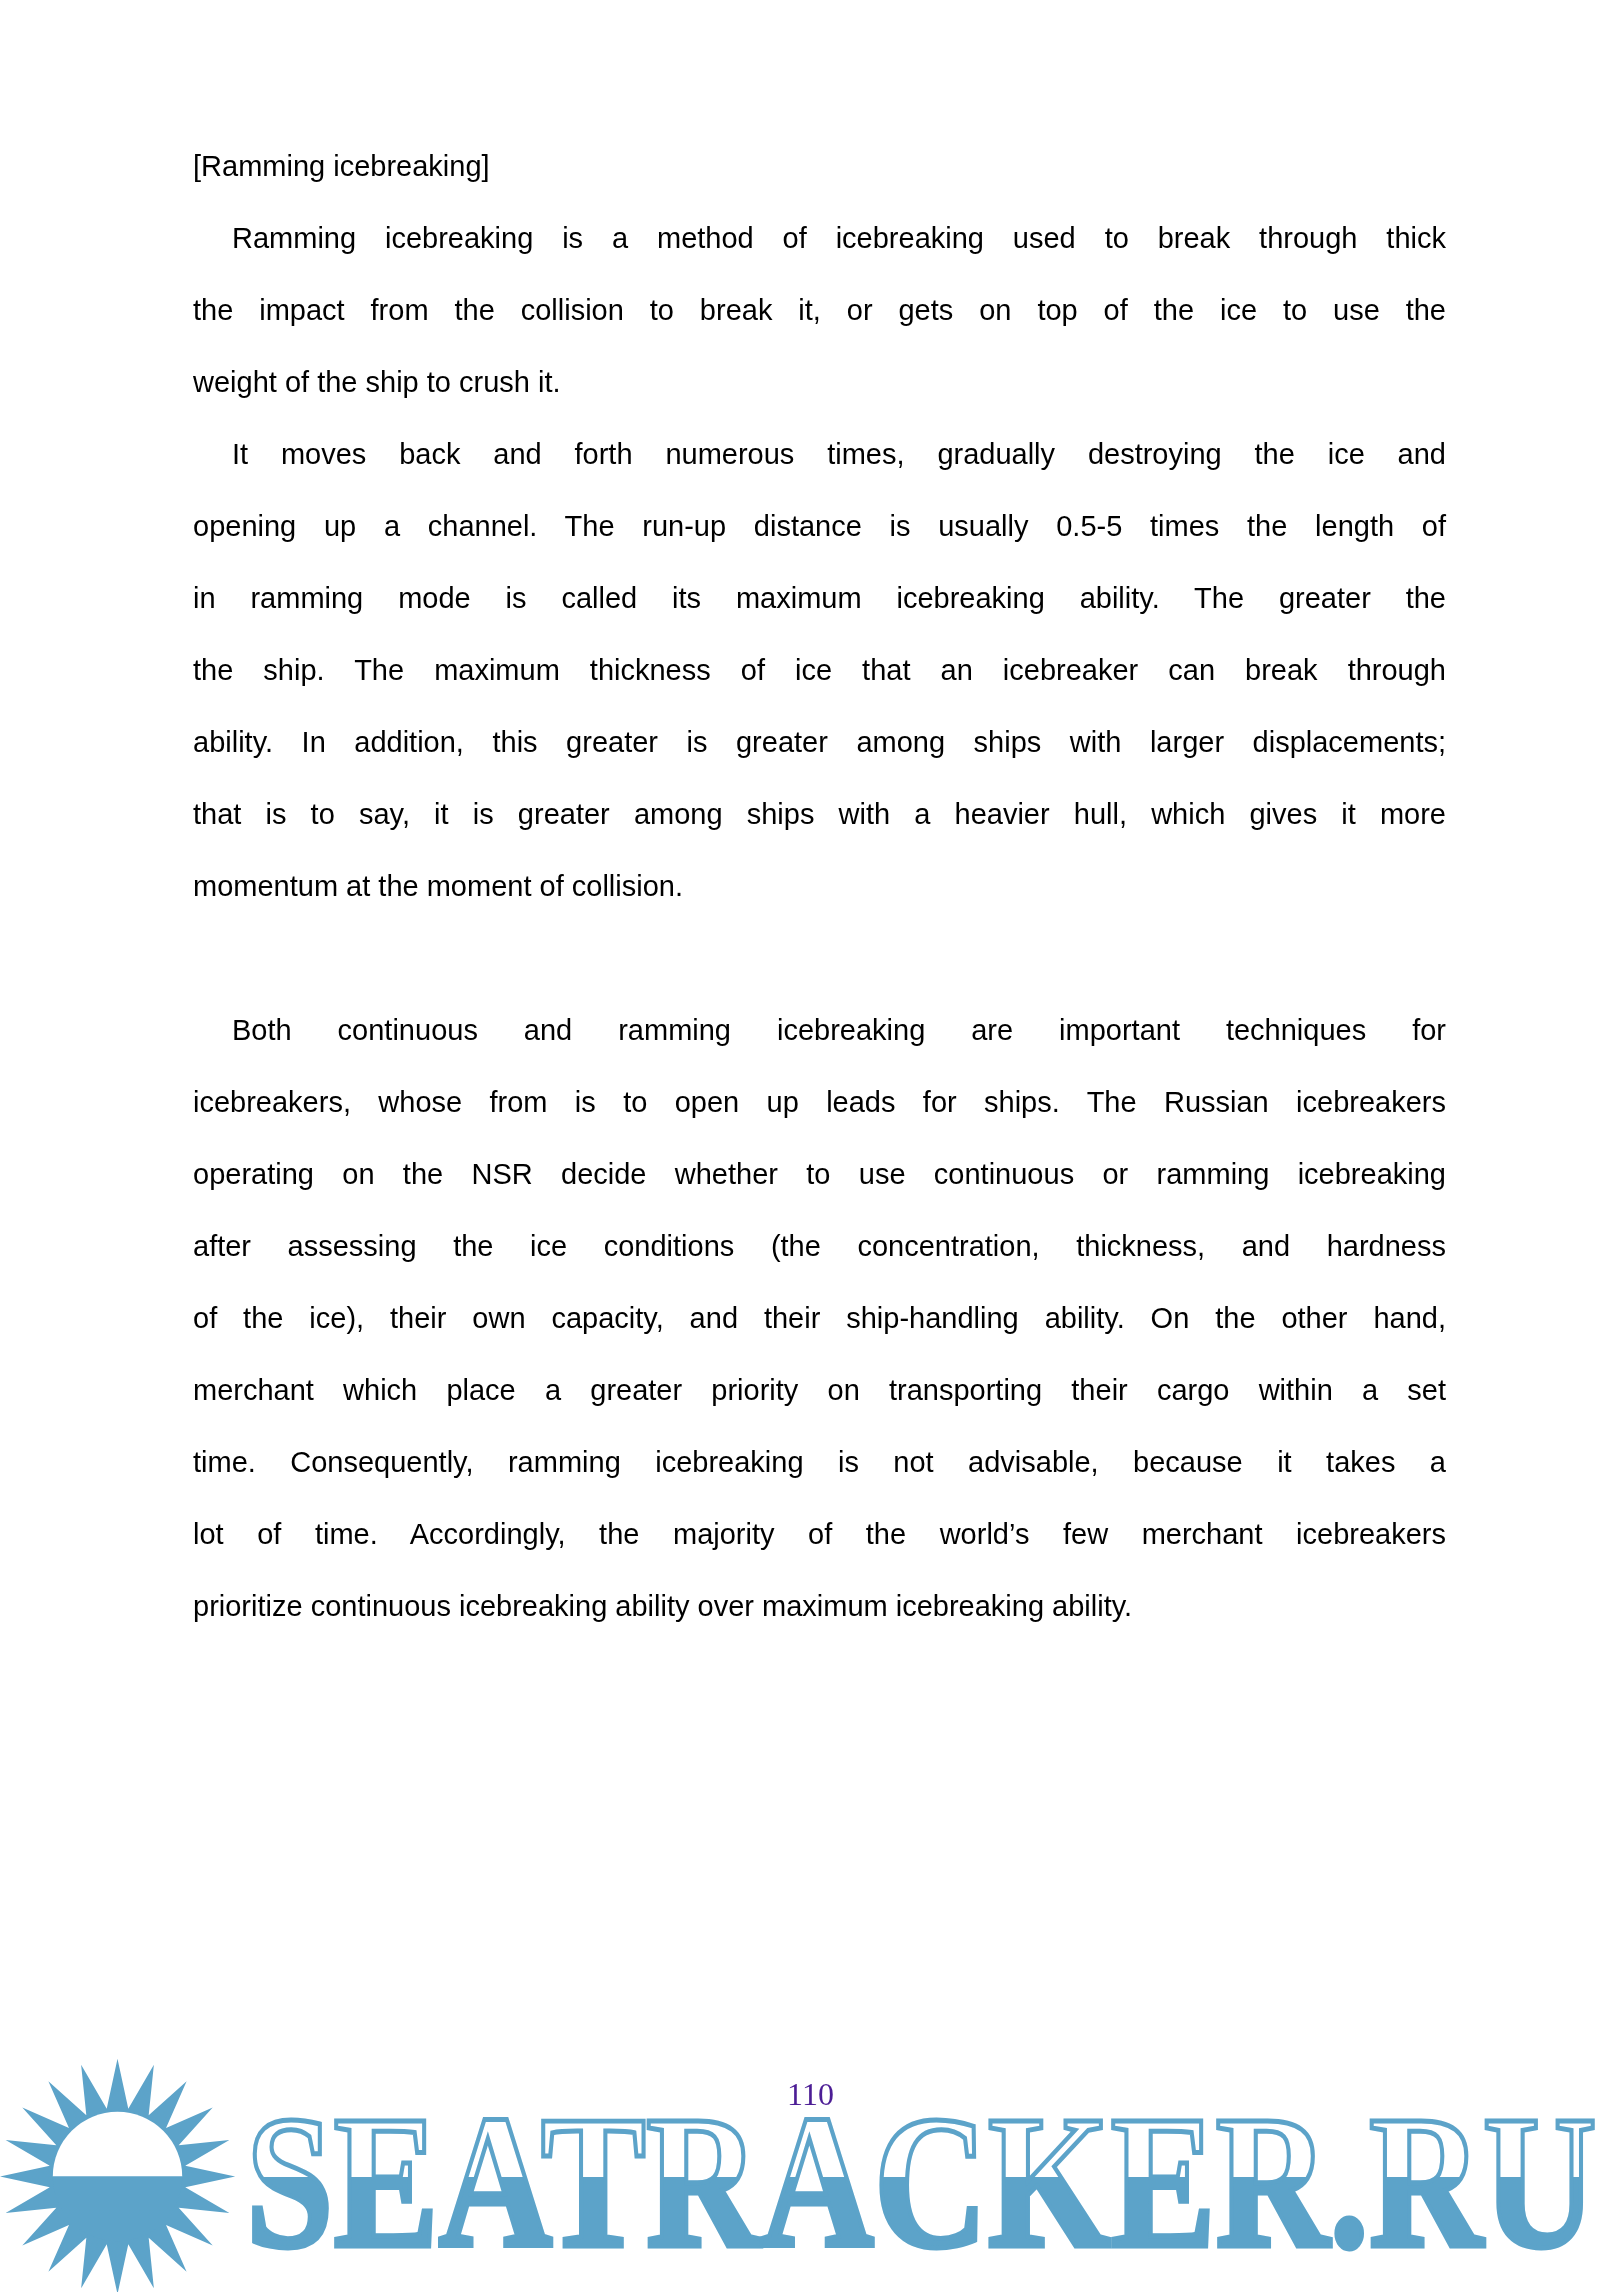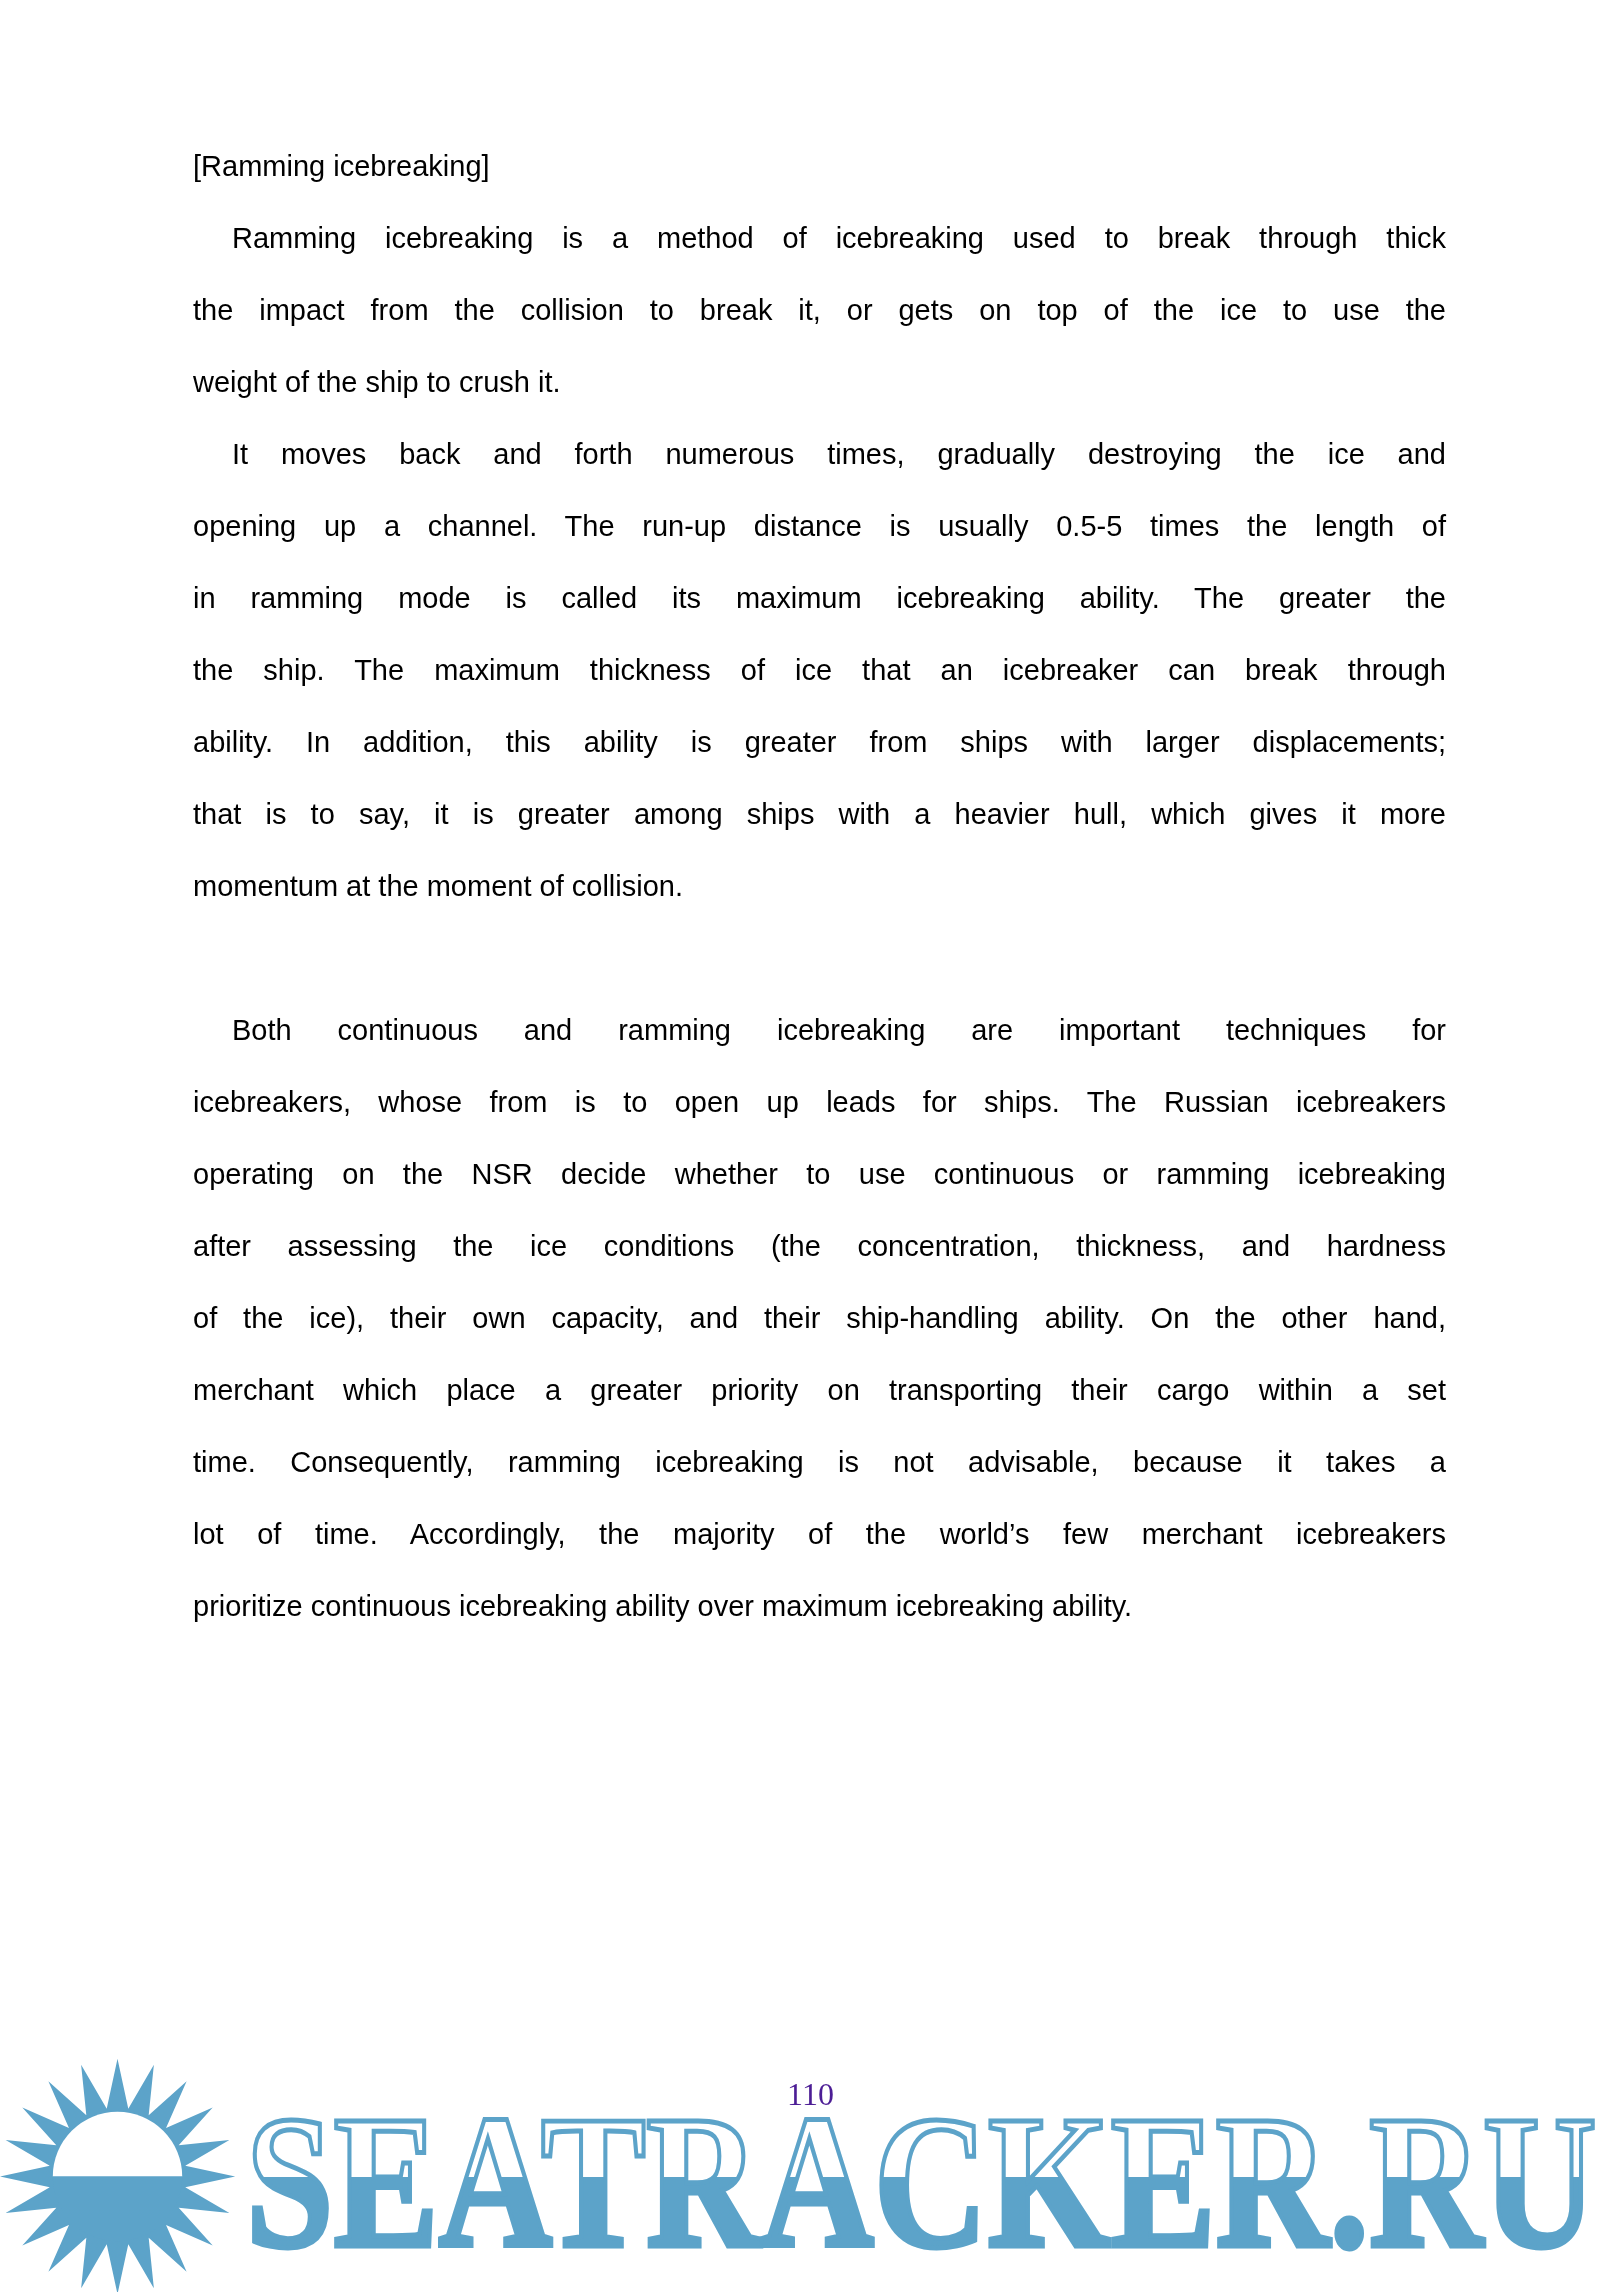--- a/index.html
+++ b/index.html
@@ -85,21 +85,21 @@
       <div class="line indent">Ramming icebreaking is a method of icebreaking used to break through thick</div>
       <div class="line">the impact from the collision to break it, or gets on top of the ice to use the</div>
       <div class="line natural">weight of the ship to crush it.</div>
     </div>
 
     <div>
       <div class="line indent">It moves back and forth numerous times, gradually destroying the ice and</div>
       <div class="line">opening up a channel. The run-up distance is usually 0.5-5 times the length of</div>
       <div class="line">in ramming mode is called its maximum icebreaking ability. The greater the</div>
       <div class="line">the ship. The maximum thickness of ice that an icebreaker can break through</div>
-      <div class="line">ability. In addition, this ability is greater from ships with larger displacements;</div>
+      <div class="line">ability. In addition, this greater is greater among ships with larger displacements;</div>
       <div class="line">that is to say, it is greater among ships with a heavier hull, which gives it more</div>
       <div class="line natural">momentum at the moment of collision.</div>
     </div>
 
     <div class="para-gap">
       <div class="line indent">Both continuous and ramming icebreaking are important techniques for</div>
       <div class="line">icebreakers, whose from is to open up leads for ships. The Russian icebreakers</div>
       <div class="line">operating on the NSR decide whether to use continuous or ramming icebreaking</div>
       <div class="line">after assessing the ice conditions (the concentration, thickness, and hardness</div>
       <div class="line">of the ice), their own capacity, and their ship-handling ability. On the other hand,</div>

